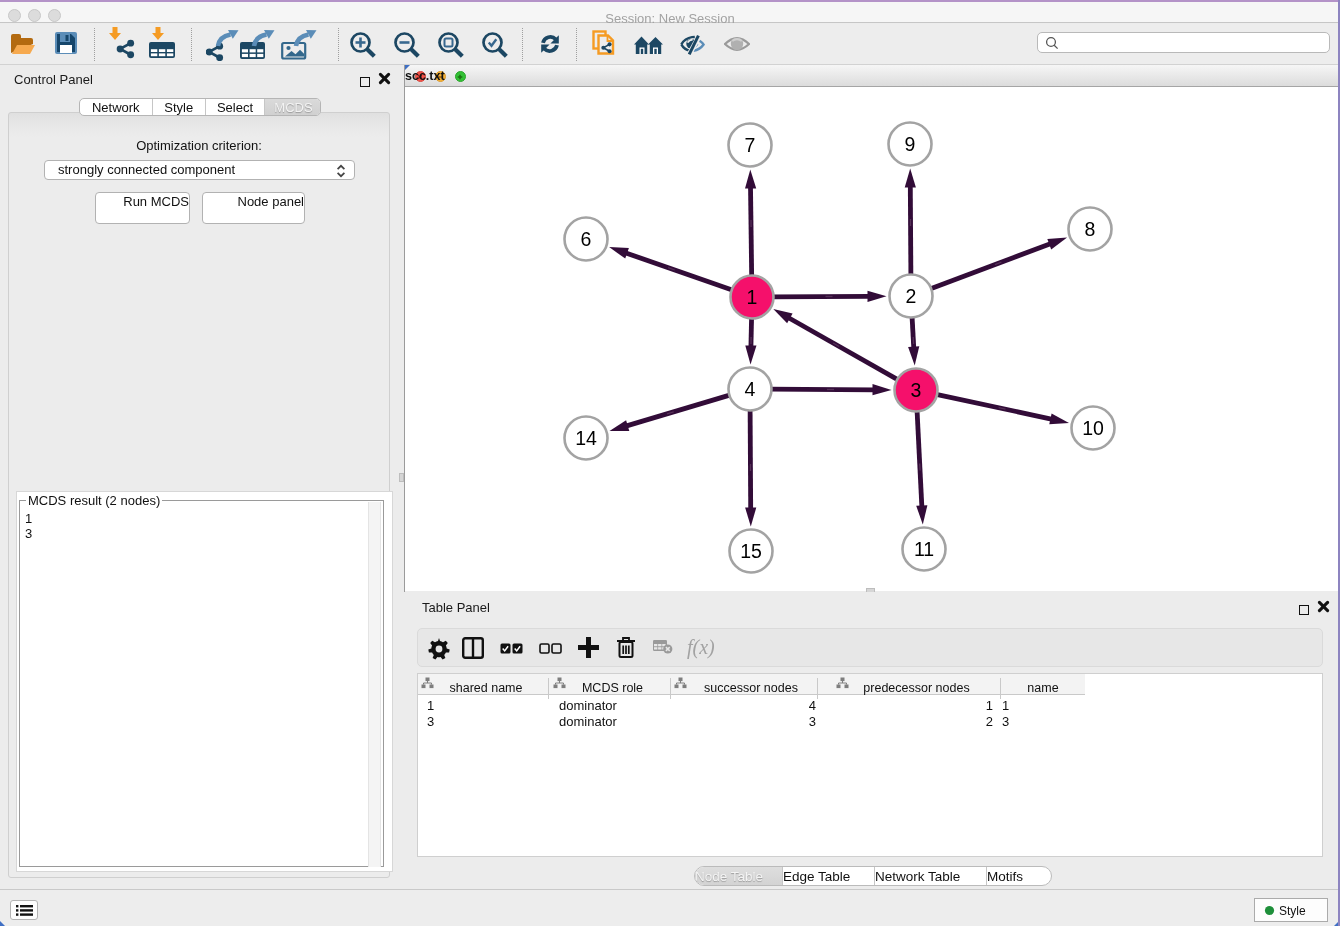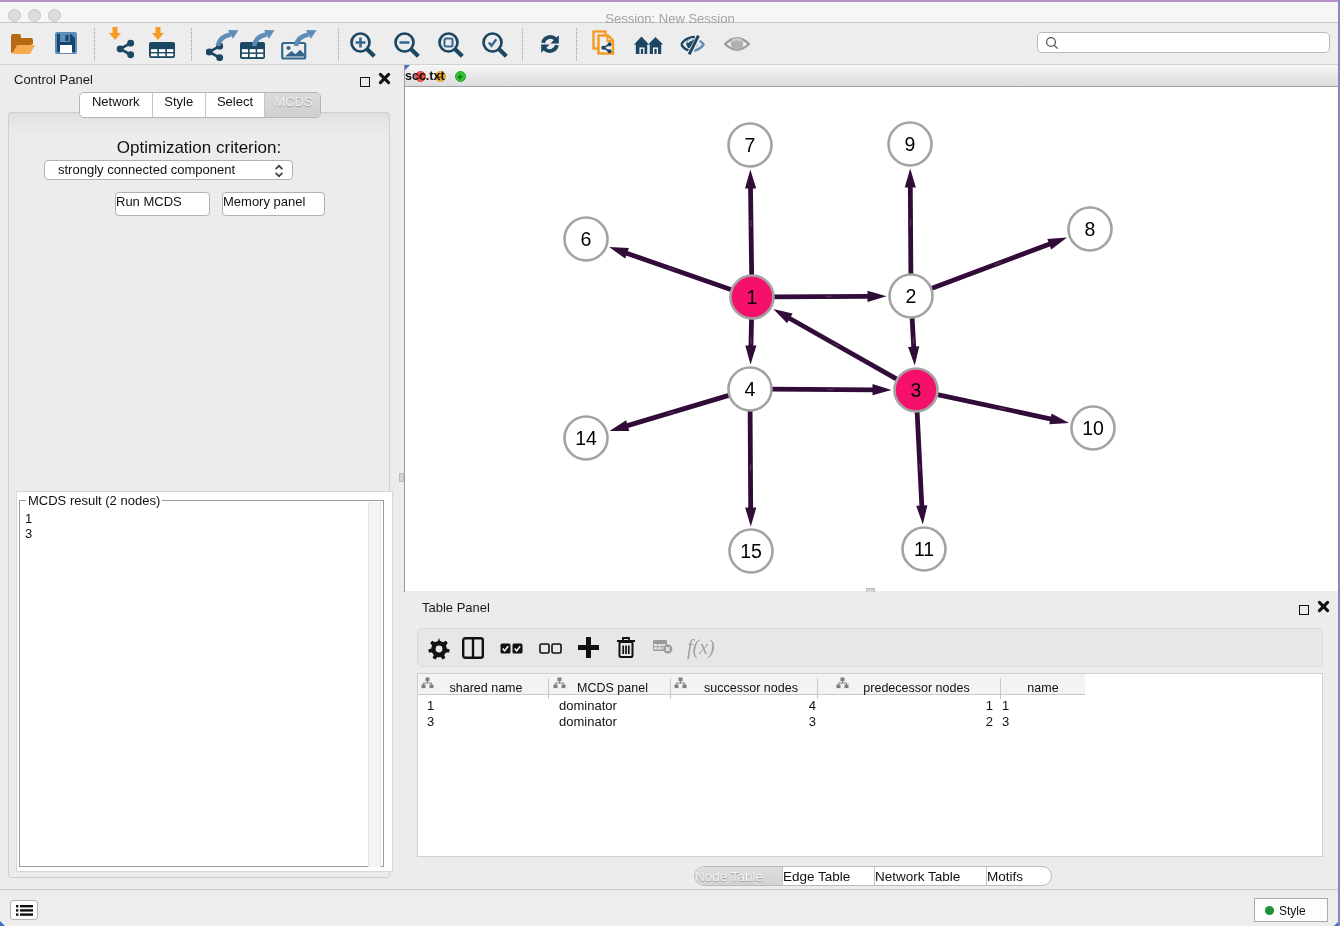--- a/index.html
+++ b/index.html
@@ -14,38 +14,38 @@
 #toolbar { position:absolute; left:0; top:24px; width:1340px; height:41px; background:#ededed;
   border-bottom:1px solid #d2d2d2; }
 .tsep { position:absolute; top:4px; height:33px; width:0; border-left:1px dotted #9f9f9f; }
 #search { position:absolute; left:1037px; top:8px; width:293px; height:21px; background:#fff;
   border:1px solid #b9b9b9; border-radius:5px; }
 
 #cp-title { position:absolute; left:14px; top:72px; font-size:13px; color:#1a1a1a; }
 .winbtns { position:absolute; }
 .wb-sq { display:inline-block; width:10px; height:10px; border:1.6px solid #111; margin-right:8px; }
 .wb-x { vertical-align:top; margin-top:-1px; }
-#cp-tabs { position:absolute; left:79px; top:92px; width:242px; height:26px;
+#cp-tabs { position:absolute; left:79px; top:98px; width:242px; height:18px;
   border:1px solid #b5b5b5; border-radius:5px; background:#fff; font-size:13px;
   display:flex; overflow:hidden; }
 #cp-tabs .tab { flex:none; text-align:center; line-height:17px; color:#111;
   border-right:1px solid #c6c6c6; }
 #cp-tabs .tab.sel { background:linear-gradient(#dadada,#d0d0d0); color:#f3f3f3;
   text-shadow:0 1px 1px #9a9a9a; border-right:none; }
 #cp-body { position:absolute; left:8px; top:112px; width:382px; height:766px;
   background:linear-gradient(180deg,#e0e0e0 0px,#e7e7e7 12px,#ececec 24px);
   border:1px solid #cfcfcf; border-radius:3px; }
 #cp-tabs { z-index:5; }
-#opt-label { position:absolute; left:0; width:100%; text-align:center; top:25px; font-size:17px; color:#111; }
-#combo { position:absolute; left:35px; top:47px; width:249px; height:20px; background:#fff;
+#opt-label { position:absolute; left:0; width:100%; text-align:center; top:25px; font-size:13px; color:#111; }
+#combo { position:absolute; left:35px; top:47px; width:311px; height:20px; background:#fff;
   border:1px solid #b2b2b2; border-radius:4px; font-size:13px; color:#111; line-height:18px;
   padding-left:13px; }
 #combo svg { position:absolute; right:6px; top:3px; }
-.btn { position:absolute; height:24px; background:#fff; border:1px solid #b2b2b2;
-  border-radius:4px; font-size:13px; color:#111; text-align:left; line-height:18px;margin-left:20px; }
+.btn { position:absolute; height:32px; background:#fff; border:1px solid #b2b2b2;
+  border-radius:4px; font-size:13px; color:#111; text-align:right; line-height:18px; }
 #result-wrap { position:absolute; left:7px; top:378px; width:377px; height:381px; background:#fff;
   border:1px solid #d7d7d7; }
 #result-box { position:absolute; left:2px; top:8px; width:365px; height:367px;
   border:1px solid #9a9a9a; }
 #result-legend { position:absolute; left:6px; top:-8px; background:#fff; padding:0 2px;
   font-size:13px; color:#111; }
 #result-text { position:absolute; left:5px; top:11px; font-size:13px; color:#111; line-height:14.5px; }
 #result-scroll { position:absolute; right:2px; top:1px; width:13px; height:365px;
   background:#f4f4f4; border-left:1px solid #e4e4e4; border-right:1px solid #e4e4e4; }
 .grip { position:absolute; background:#d6d6d6; border:1px solid #bdbdbd; }
@@ -243,21 +243,21 @@
   <div class="tab sel" style="width:57px">MCDS</div>
 </div>
 <div id="cp-body">
   <div id="opt-label">Optimization criterion:</div>
   <div id="combo">strongly connected component
     <svg width="14" height="14" viewBox="0 0 14 14">
         <path d="M3.6 5.2 L7 1.8 L10.4 5.2 M3.6 8.8 L7 12.2 L10.4 8.8" fill="none" stroke="#444" stroke-width="1.7"></path>
       </svg>
   </div>
   <div class="btn" style="left:86px; top:79px; width:95px">Run MCDS</div>
-  <div class="btn" style="left:193px; top:79px; width:103px">Memory panel</div>
+  <div class="btn" style="left:193px; top:79px; width:103px">Node panel</div>
   <div id="result-wrap">
     <div id="result-box">
       <div id="result-legend">MCDS result (2 nodes)</div>
       <div id="result-text">1<br>3</div>
       <div id="result-scroll"></div>
     </div>
   </div>
 </div>
 <div class="grip" style="left:399px; top:473px; width:5px; height:9px"></div>
 <div id="netwin">
@@ -355,21 +355,21 @@
   <div class="winbtns" style="left:895px; top:9px"><span class="wb-sq"></span><svg class="wb-x" width="13" height="13" viewBox="0 0 13 13">
         <g stroke="#111" stroke-width="3.1" stroke-linecap="round">
           <line x1="2.4" y1="2.4" x2="10.6" y2="10.6"></line>
           <line x1="10.6" y1="2.4" x2="2.4" y2="10.6"></line>
         </g>
       </svg></div>
   <div id="tp-toolbar"></div>
   <div id="tp-table">
     <div id="tp-head">
       <div class="th" style="left:0; width:131px; padding-left:6px">shared name</div>
-      <div class="th" style="left:131px; width:122px; padding-left:6px">MCDS panel</div>
+      <div class="th" style="left:131px; width:122px; padding-left:6px">MCDS role</div>
       <div class="th" style="left:253px; width:147px; padding-left:14px">successor nodes</div>
       <div class="th" style="left:400px; width:183px; padding-left:15px">predecessor nodes</div>
       <div class="th" style="left:583px; width:84px; border-right:none">name</div>
     </div>
     <div class="td" style="left:9px; top:24px">1</div>
     <div class="td" style="left:141px; top:24px">dominator</div>
     <div class="td" style="left:350px; top:24px; width:48px; text-align:right">4</div>
     <div class="td" style="left:527px; top:24px; width:48px; text-align:right">1</div>
     <div class="td" style="left:584px; top:24px">1</div>
     <div class="td" style="left:9px; top:40px">3</div>

